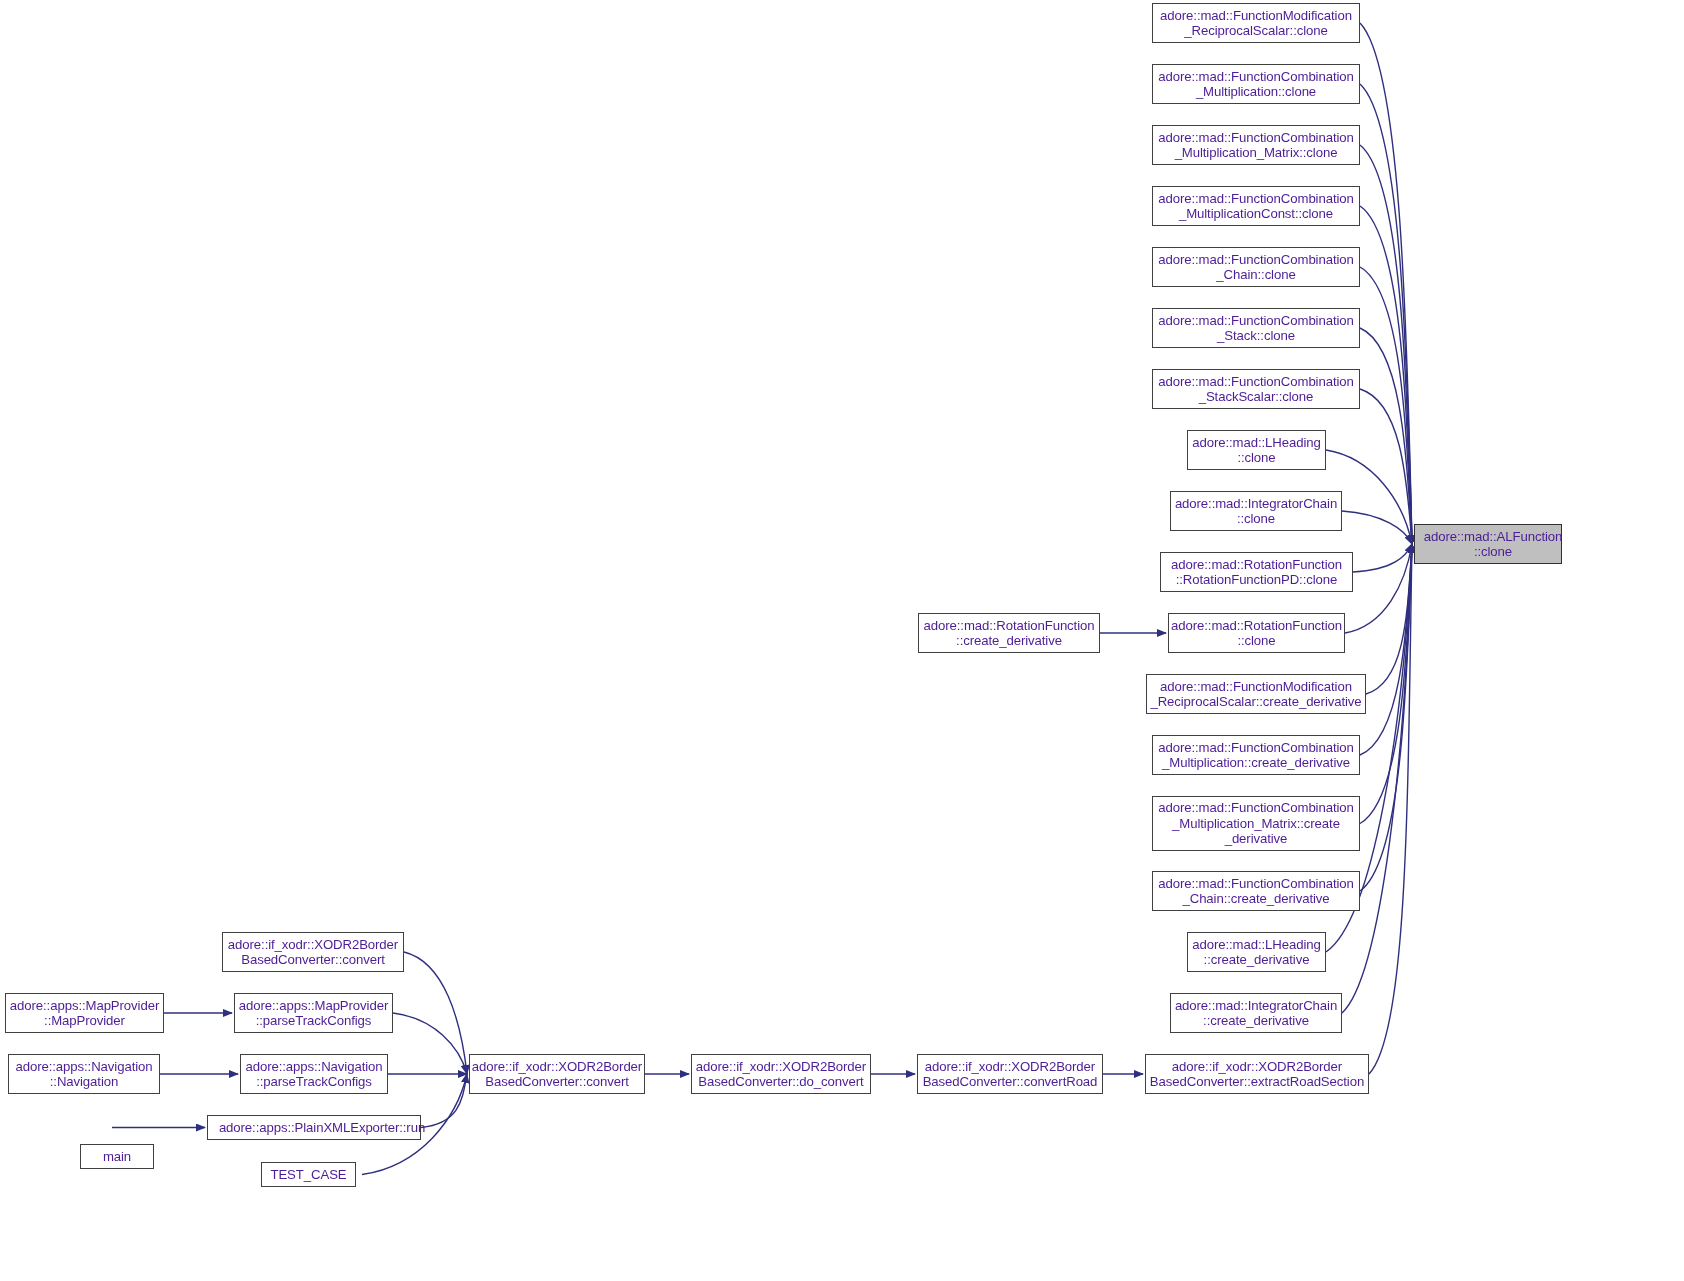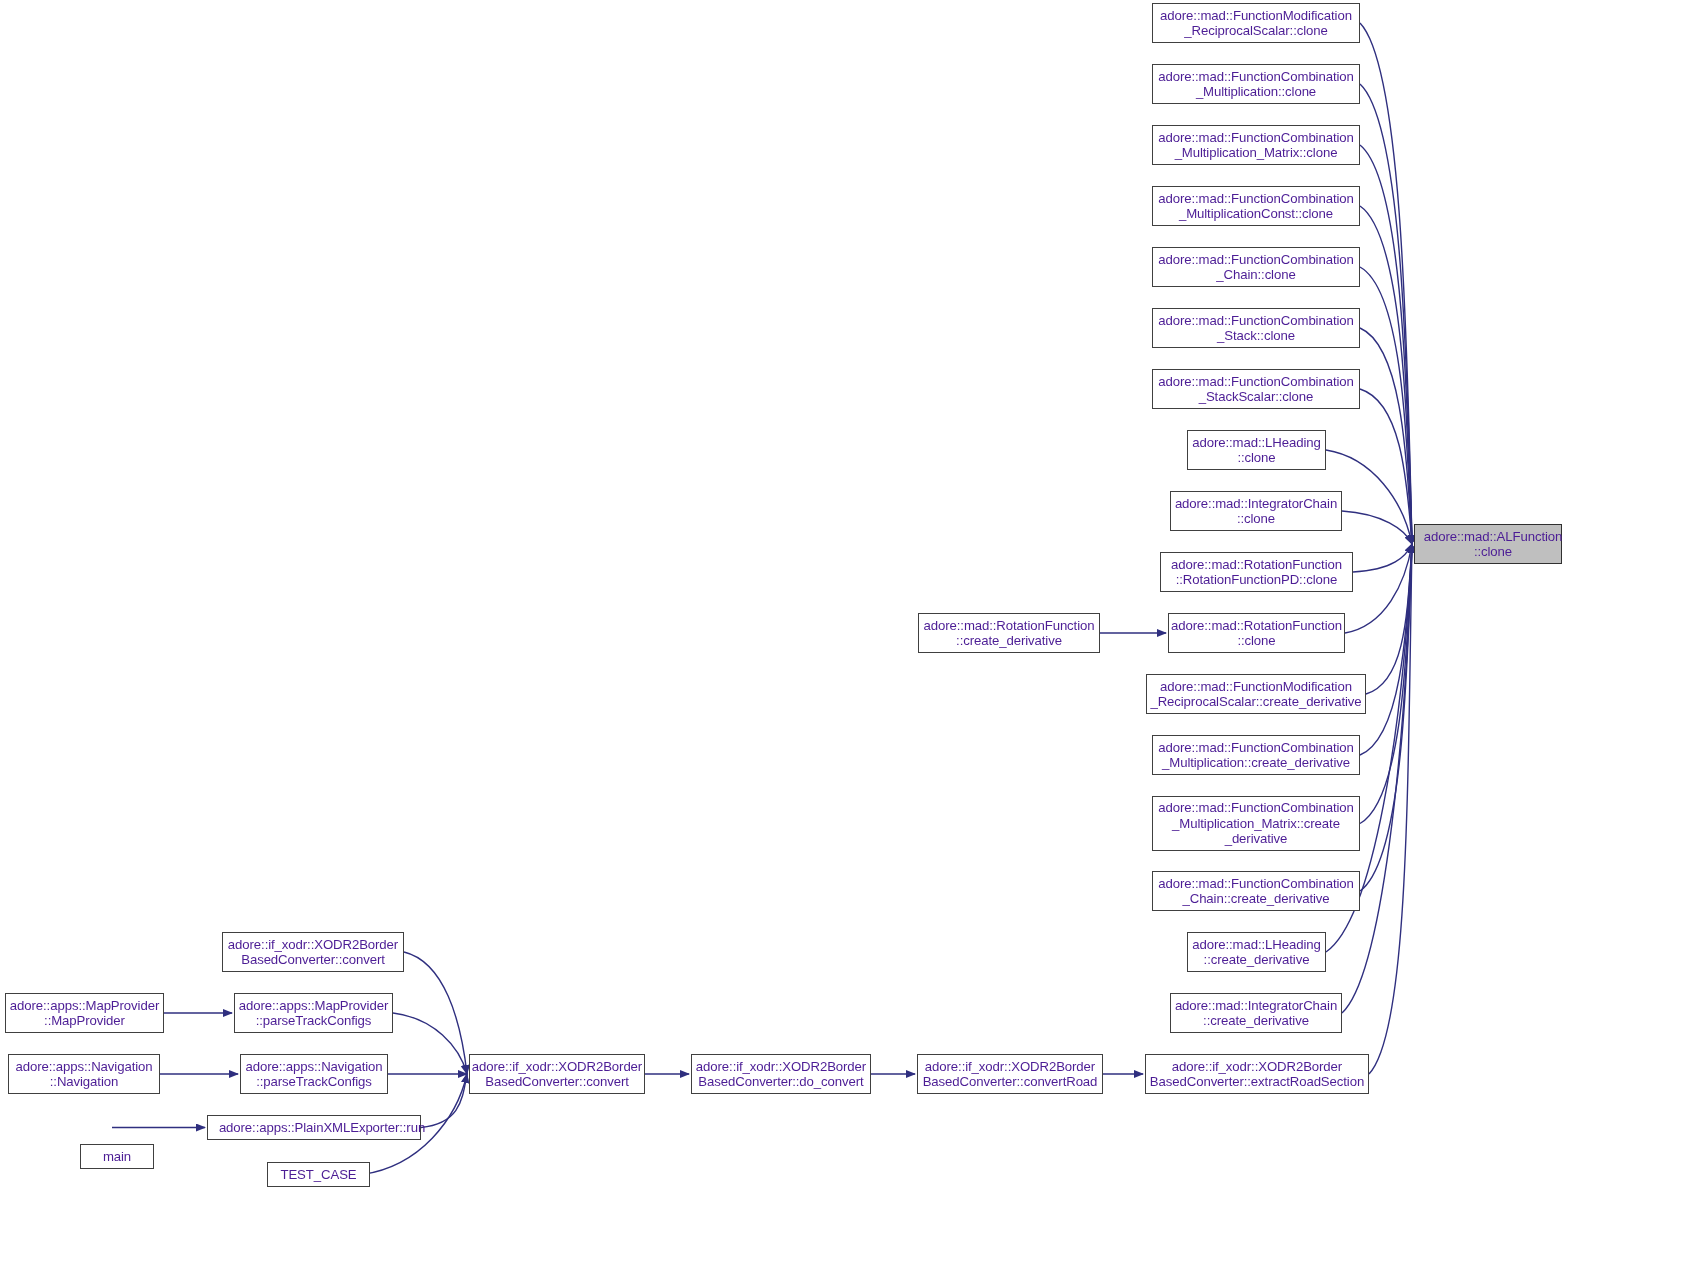--- a/index.html
+++ b/index.html
@@ -140,14 +140,14 @@
     <div class="node" style="left: 234px; top: 993px; width: 159px; height: 40px;">adore::apps::MapProvider
 ::parseTrackConfigs</div>
     <div class="node" style="left: 5px; top: 993px; width: 159px; height: 40px;">adore::apps::MapProvider
 ::MapProvider</div>
     <div class="node" style="left: 240px; top: 1054px; width: 148px; height: 40px;">adore::apps::Navigation
 ::parseTrackConfigs</div>
     <div class="node" style="left: 8px; top: 1054px; width: 152px; height: 40px;">adore::apps::Navigation
 ::Navigation</div>
     <div class="node" style="left: 207px; top: 1115px; width: 214px; height: 25px; padding-left: 19px;">adore::apps::PlainXMLExporter::run</div>
     <div class="node" style="left: 55px; top: 1144px; width: 74px; height: 25px; margin-left: 25px;">main</div>
-    <div class="node" style="left: 267px; top: 1162px; width: 103px; height: 25px;">TEST_CASE</div>
+    <div class="node" style="left: 261px; top: 1162px; width: 95px; height: 25px;">TEST_CASE</div>
   </div>
 
 </body></html>

